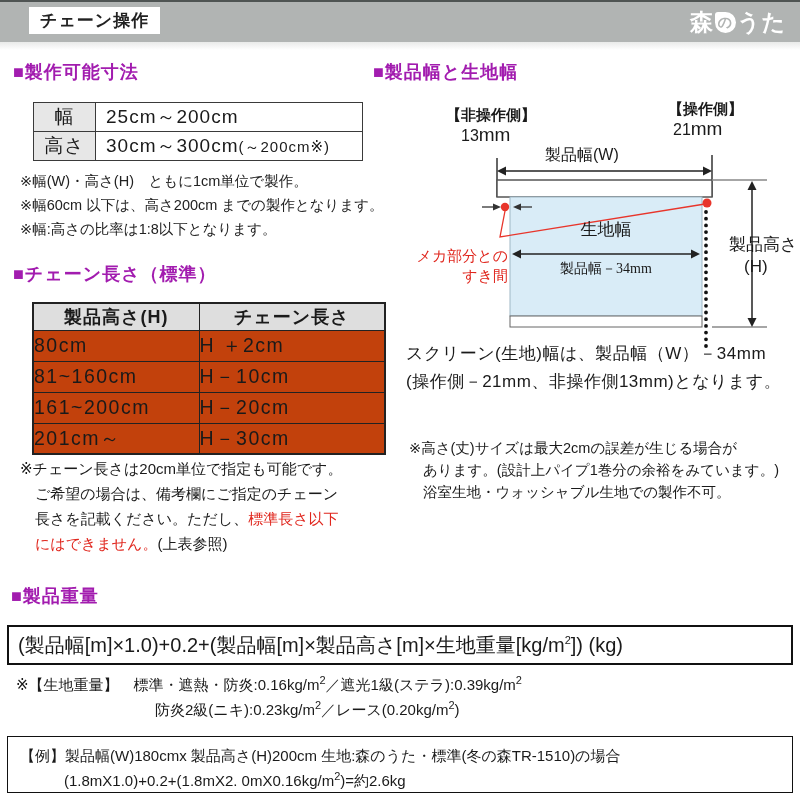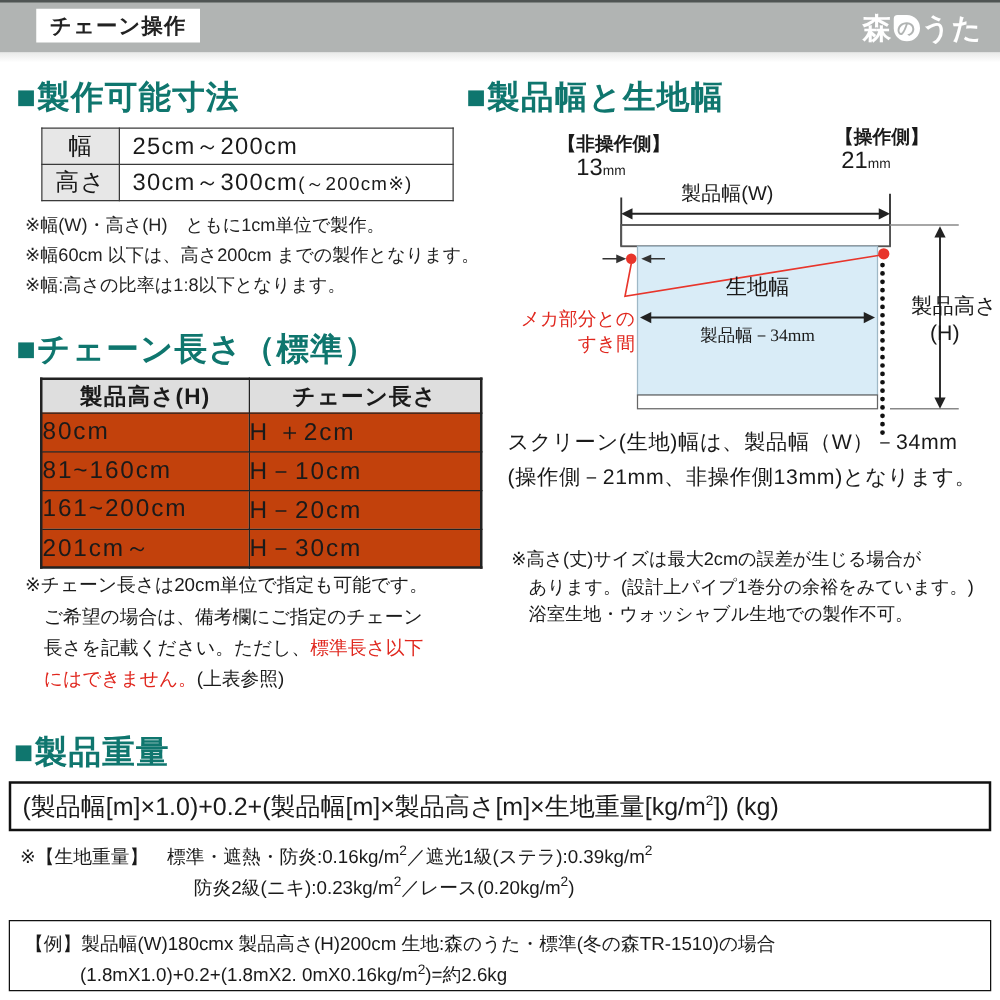--- a/index.html
+++ b/index.html
@@ -19,21 +19,21 @@
     font-size:17px; font-weight:700; color:#222; letter-spacing:1px;margin-left:16px;
   }
   .brand { right:14px; top:7px; color:#ffffff; font-size:23px; font-weight:bold; letter-spacing:1px; display:flex; align-items:center; }
   .brand-leaf {
     display:inline-flex; align-items:center; justify-content:center;
     width:21px; height:21px; background:#ffffff; color:#b1b4b3;
     border-radius:3px 50% 50% 50%; font-size:14px; font-weight:bold; margin:0 1px;
   }
 
   
-  .h1 { font-size:26px; font-weight:bold; color:#0f766e; letter-spacing:1px; }
+  .h1 { font-size:18px; font-weight:bold; color:#a21caf; letter-spacing:1px; }
 
   
   table { border-collapse:collapse; }
   .t1 { left:33px; top:102px; width:330px; }
   .t1 td { border:1.5px solid #3a3a3a; height:29px; font-size:19px; letter-spacing:1px; }
   .t1 .lbl { width:62px; background:#e7e7e7; text-align:center; }
   .t1 .val { padding-left:10px; }
   .t1 .small { font-size:15px; }
 
   .notes { font-size:14.5px; line-height:24px; color:#222; }
@@ -46,22 +46,22 @@
   .t2 .c1 { width:166px; }
 
   .chain-note { font-size:15px; line-height:25px; }
   .chain-note .cont { padding-left:15px; }
   .red { color:#e0261d; }
 
   
   .diagram { left:395px; top:100px; width:405px; height:255px; }
   .diagram .lab { position:absolute; white-space:nowrap; }
   .bracket { font-size:15px; font-weight:600; }
-  .mm-num { font-size:19px; }
-  .mm-unit { font-size:11px; }
+  .mm-num { font-size:16px; }
+  .mm-unit { font-size:19px; }
   .gap-label { color:#e0261d; font-size:15px; line-height:20px; text-align:right; width:113px; }
 
   .caption { font-size:17px; line-height:28px; letter-spacing:0.5px; }
   .r-notes { font-size:14.5px; line-height:22px; }
   .r-notes .cont { padding-left:14px; }
 
   
   .formula-box {
     left:7px; top:625px; width:786px; height:40px; border:2px solid #111;
     display:flex; align-items:center; padding-left:9px; font-size:20px; white-space:nowrap;

